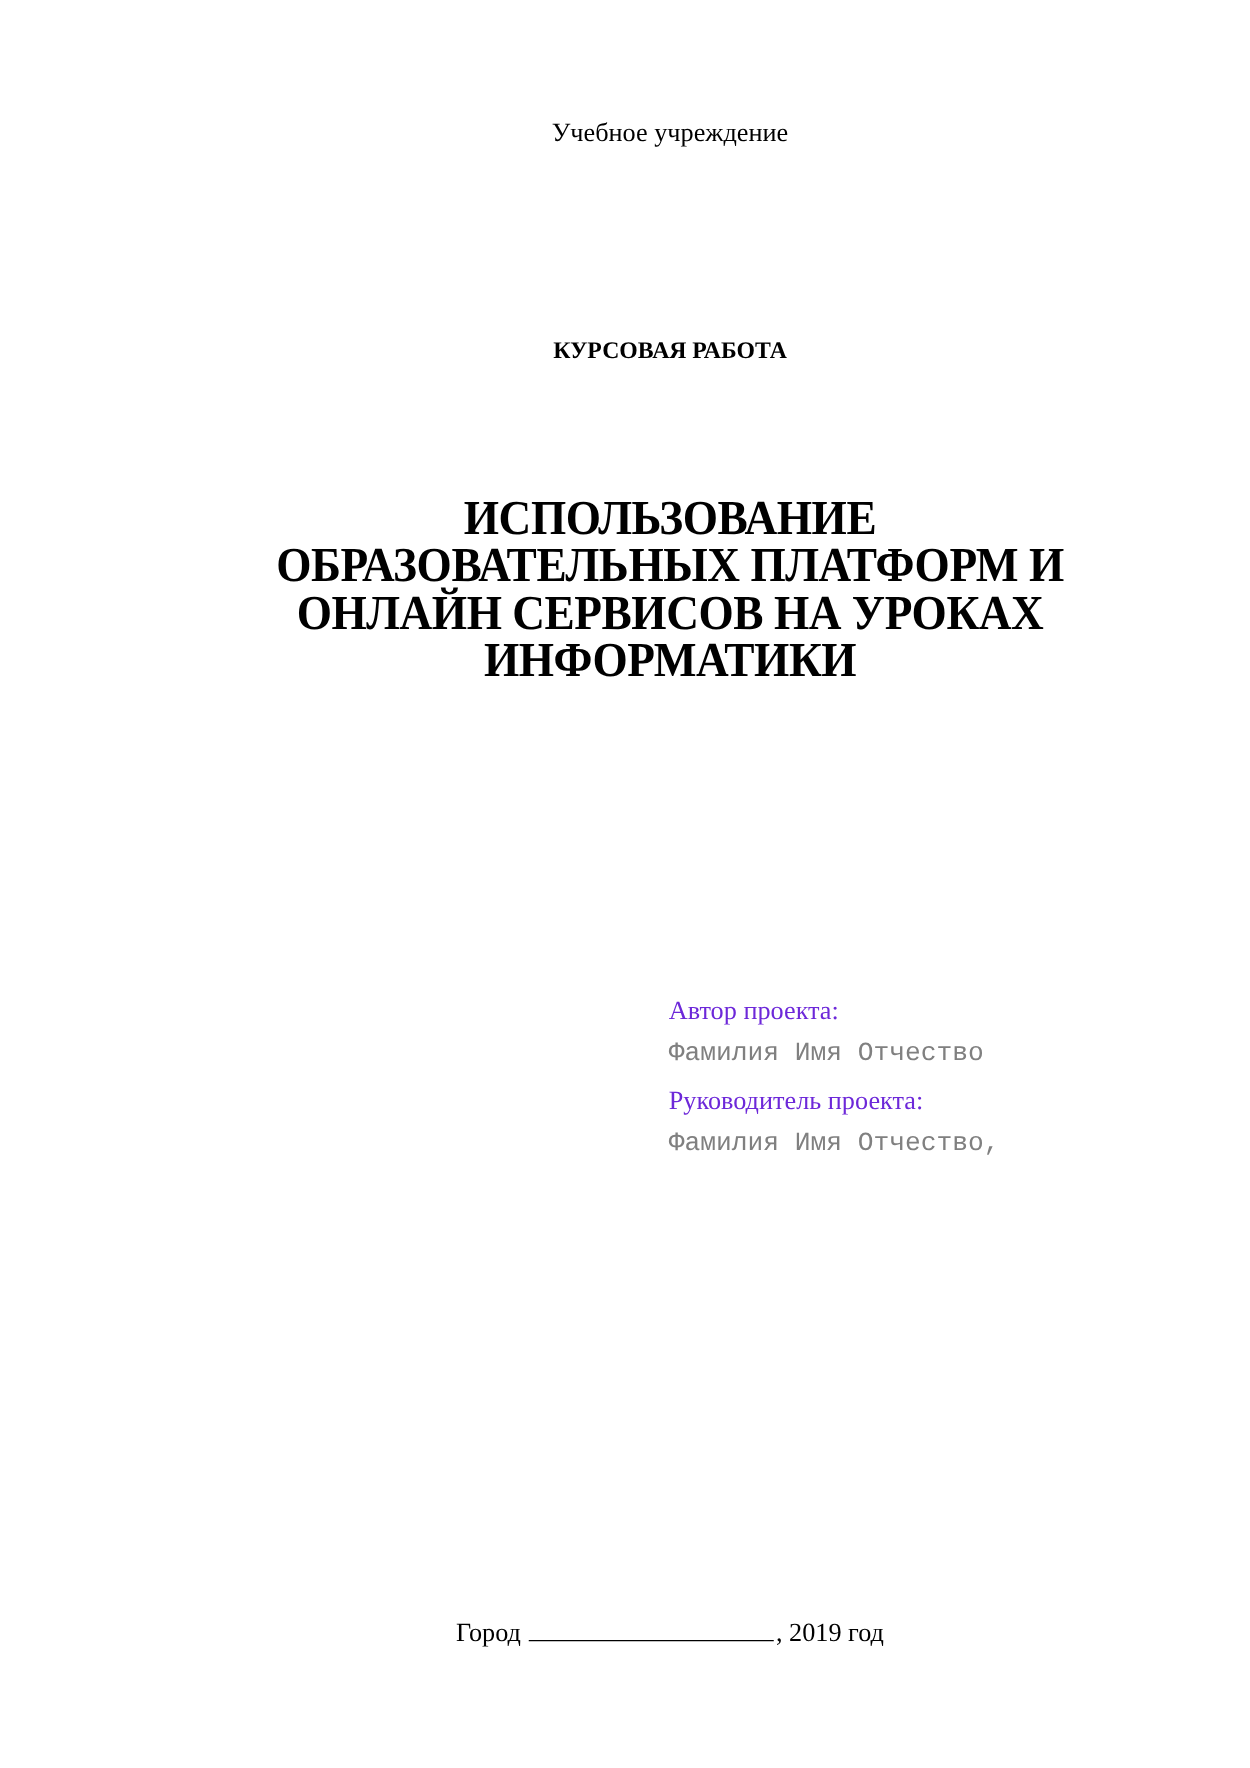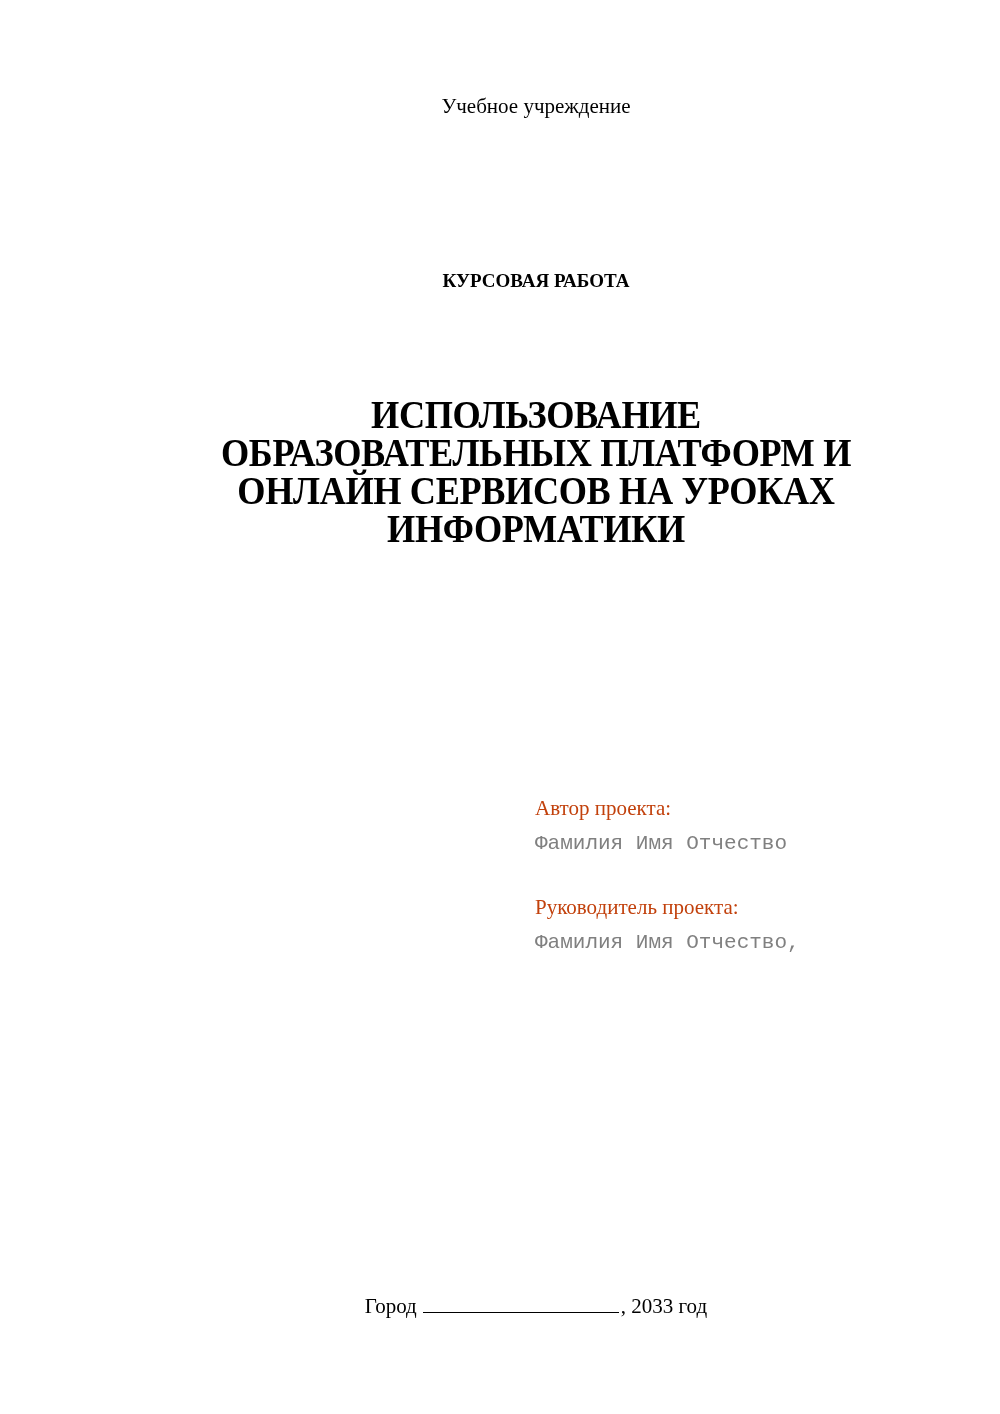--- a/index.html
+++ b/index.html
@@ -59,30 +59,29 @@
     }
     .credits {
       position: absolute;
       left: 535px;
       top: 790px;
       width: 440px;
       font-size: 21px;
       line-height: 36px;
     }
     .credits .label {
-      color: #c2410c;
+      color: #6d28d9;
       display: block;
     }
     .credits .value {
       color: #808080;
       display: block;
       font-family: Liberation Mono, monospace;
     }
     .credits .group + .group {
-      margin-top: 27px;
     }
     .footer {
       position: absolute;
       top: 1290px;
       left: 0;
       width: 1072px;
       text-align: center;
       font-size: 21px;
       line-height: 30px;
     }
@@ -116,16 +115,16 @@
       <span class="label">Автор проекта:</span>
       <span class="value">Фамилия Имя Отчество</span>
     </div>
     <div class="group">
       <span class="label">Руководитель проекта:</span>
       <span class="value">Фамилия Имя Отчество,</span>
     </div>
   </div>
 
   <div class="footer">
-    <span>Город</span><span class="blank"></span><span>, 2033 год</span>
+    <span>Город</span><span class="blank"></span><span>, 2019 год</span>
   </div>
 
 </div>
 
 </body></html>

